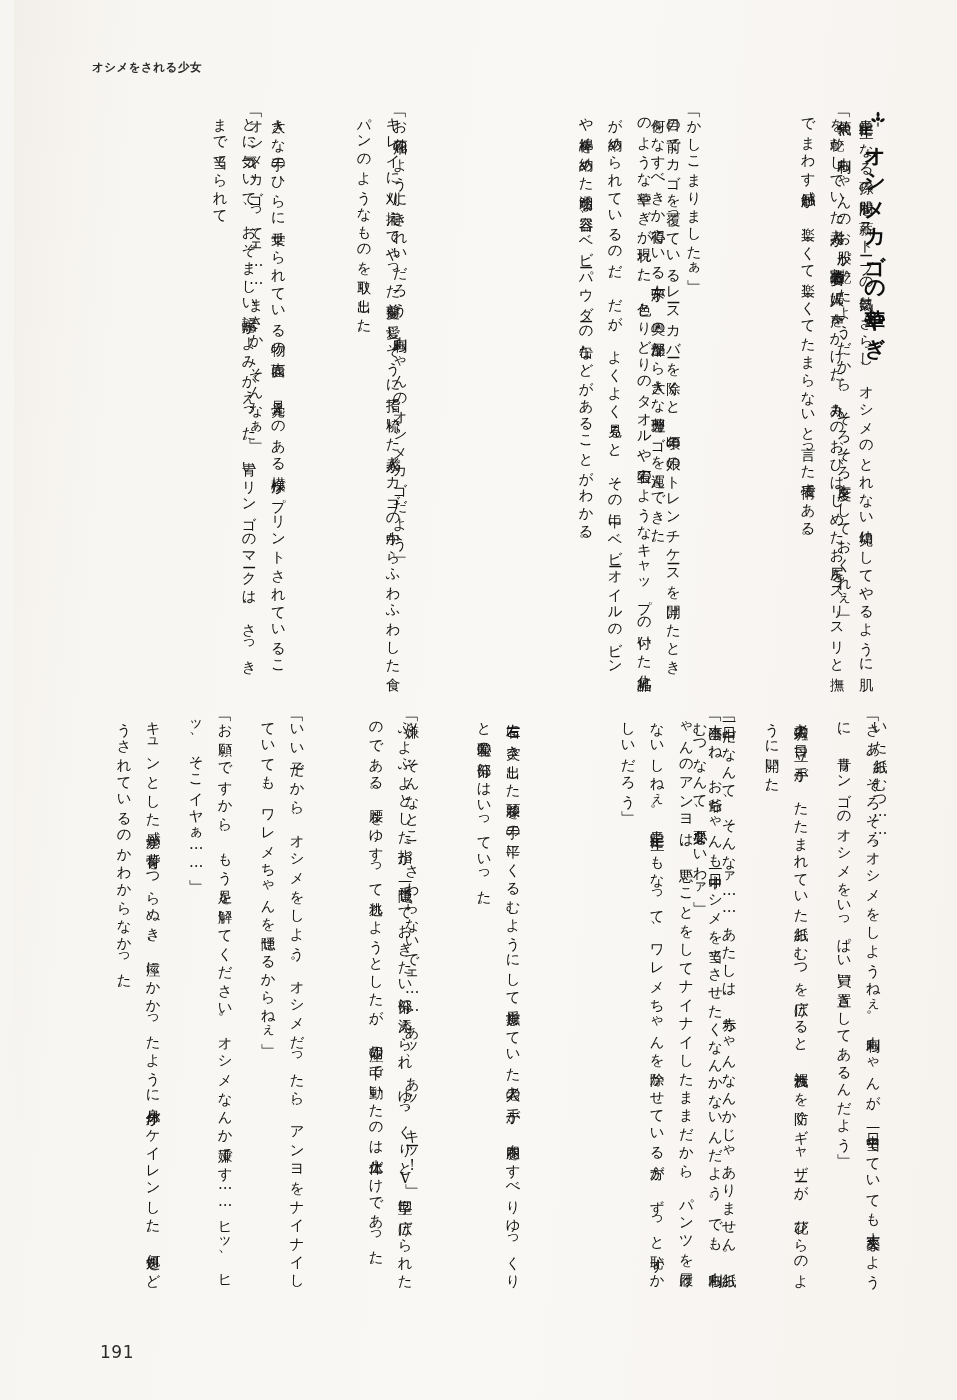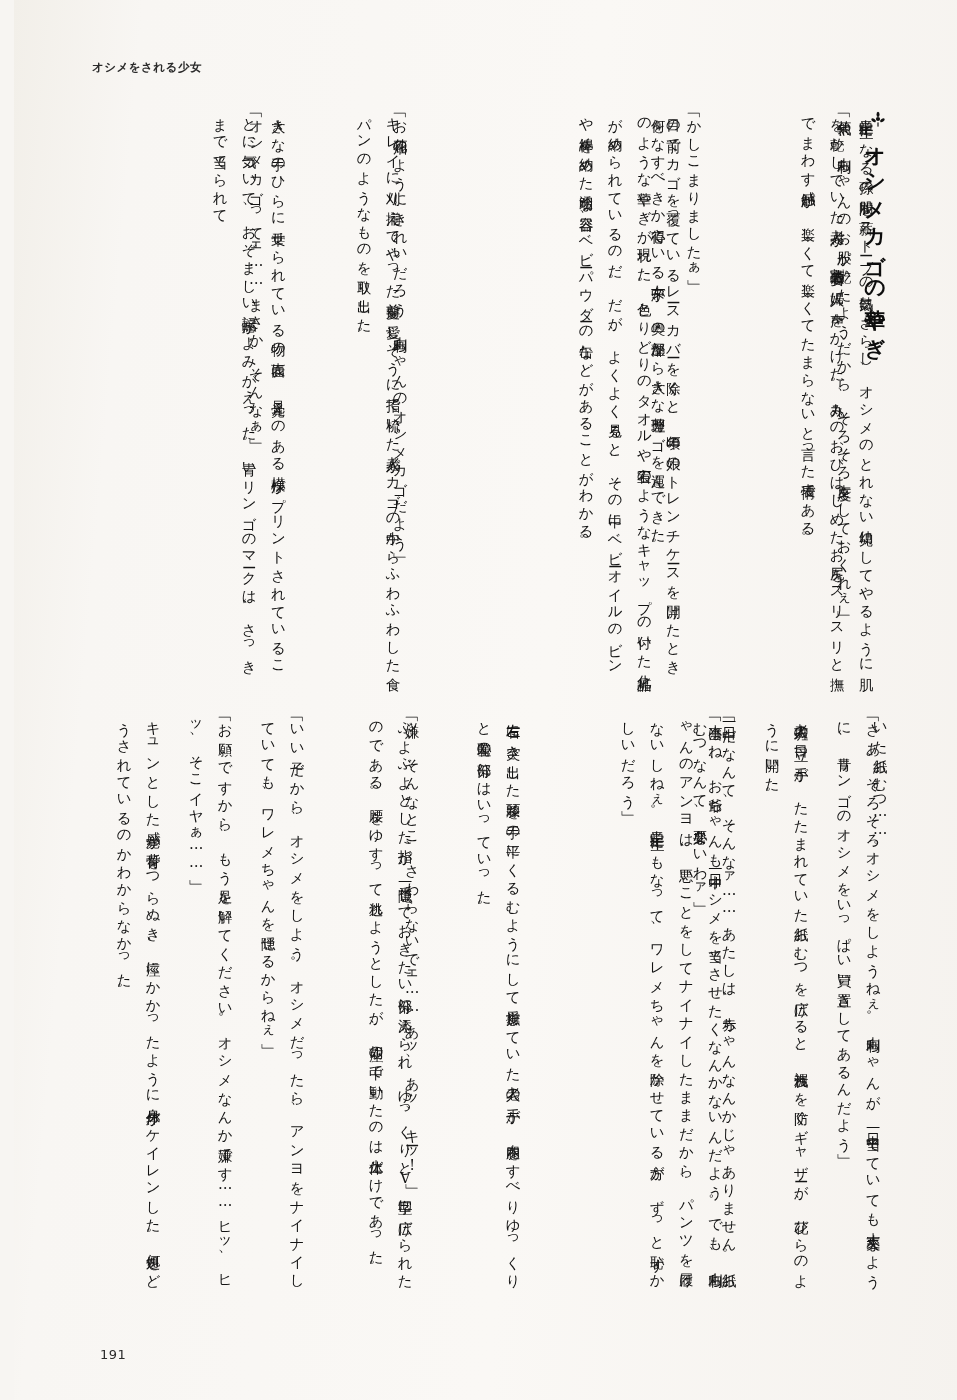--- a/index.html
+++ b/index.html
@@ -32,21 +32,21 @@
     color: #2b2b2b;
     font-weight: 600;
     font-family: "DejaVu Sans", sans-serif;
     white-space: nowrap;
   }
   
   .folio {
     position: absolute;
     left: 86px;
     bottom: 38px;
-    font-size: 13px;
+    font-size: 17px;
     color: #2b2b2b;
     font-family: "DejaVu Sans", sans-serif;
     letter-spacing: 0.5px;
   }
 
   
   .vtext {
     writing-mode: vertical-rl;
     text-orientation: upright;
     font-family: "DejaVu Serif", serif;

